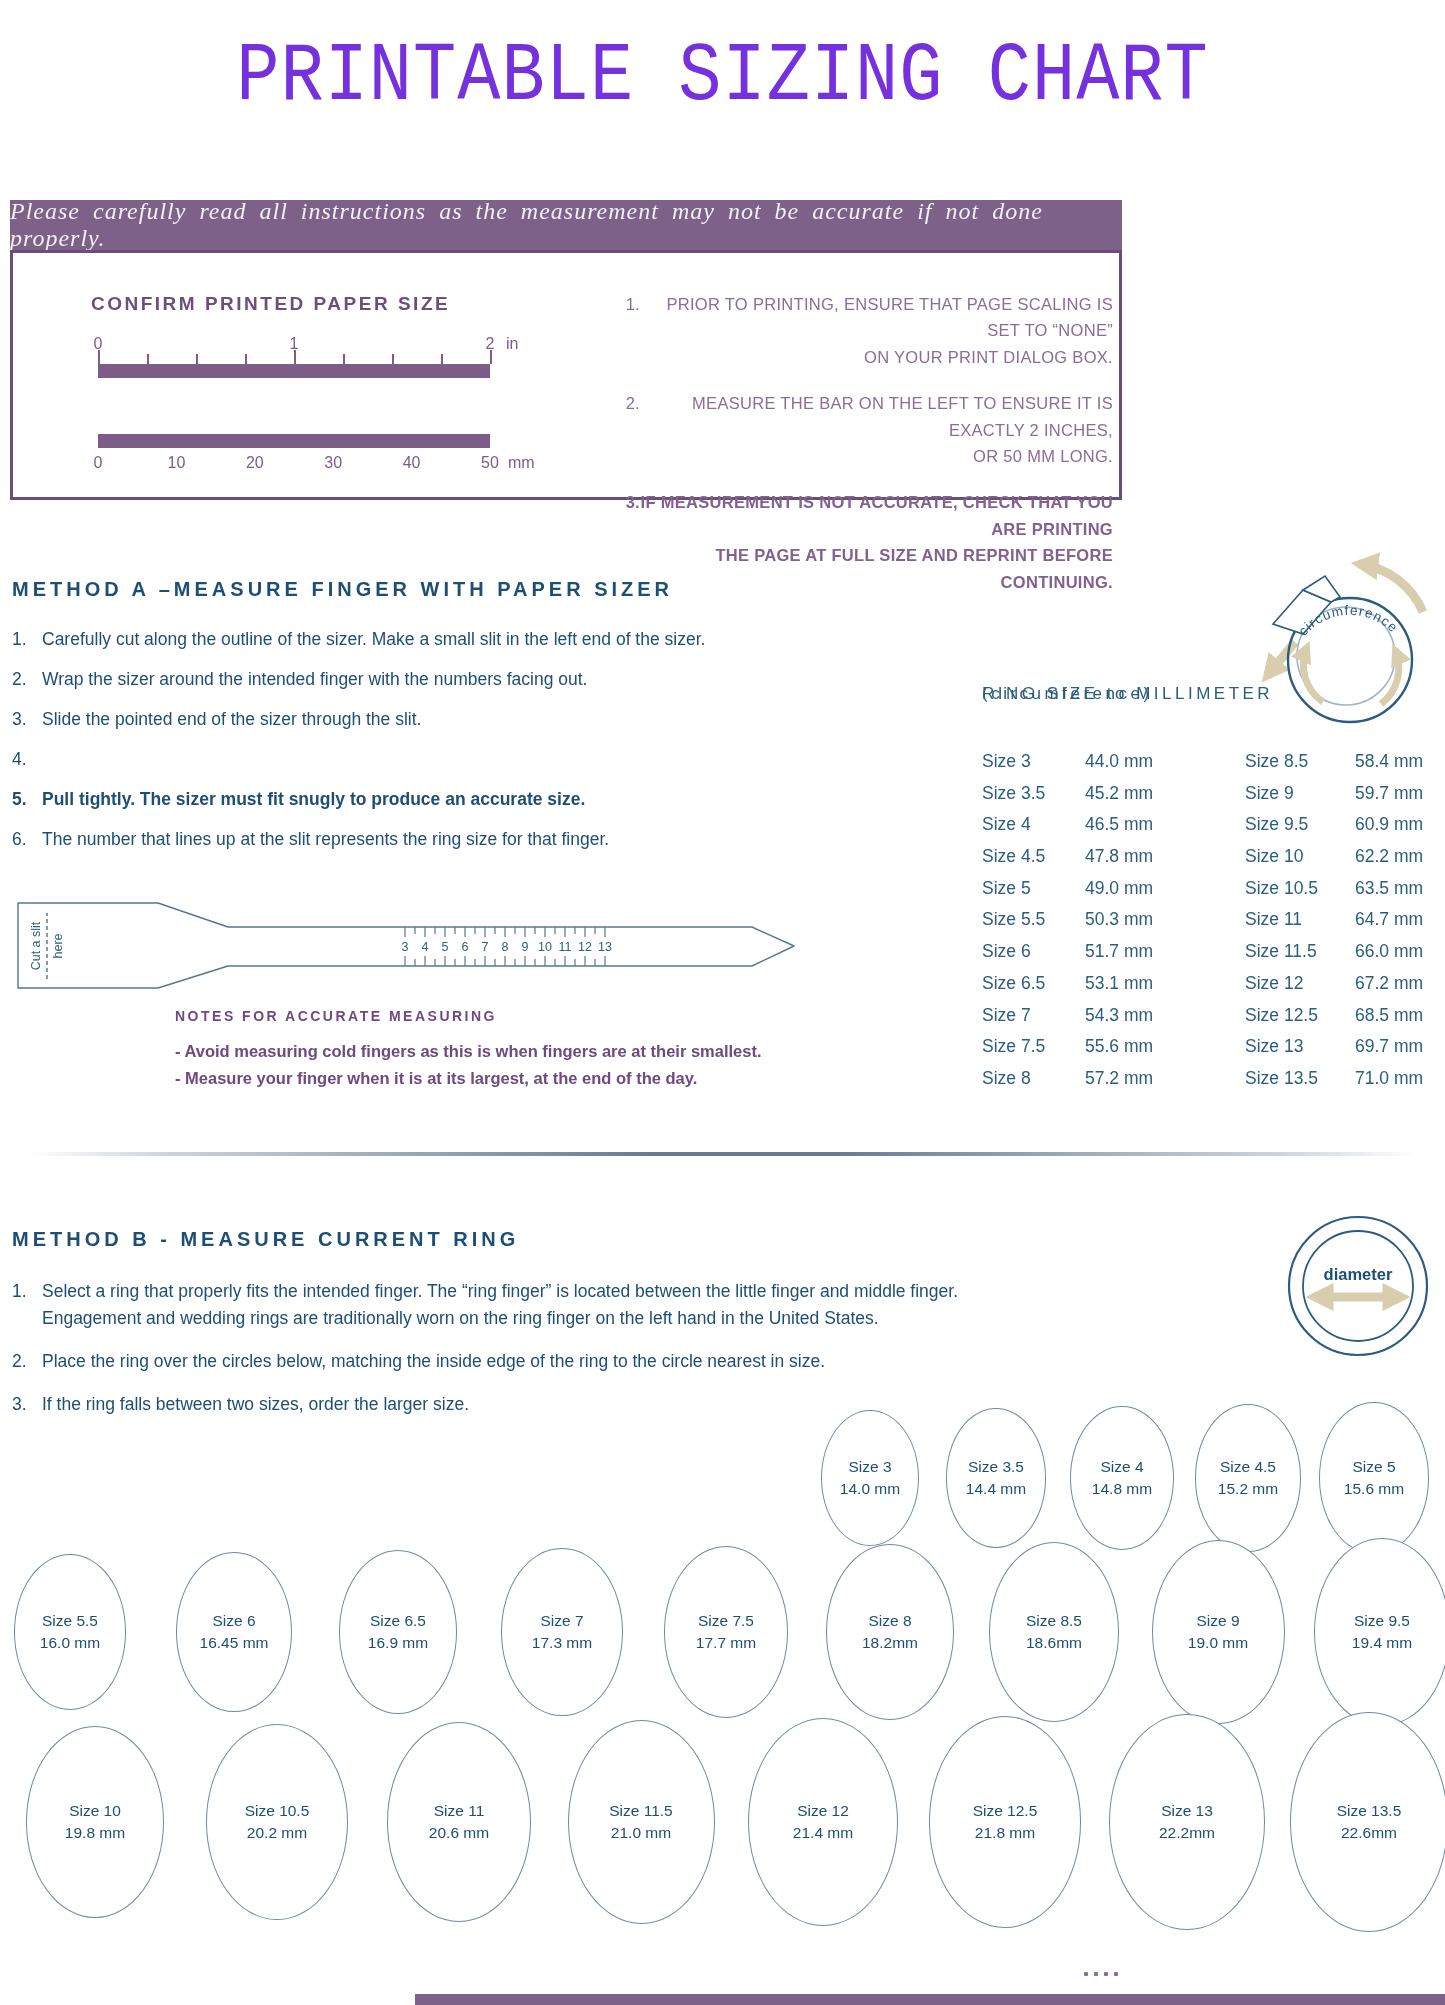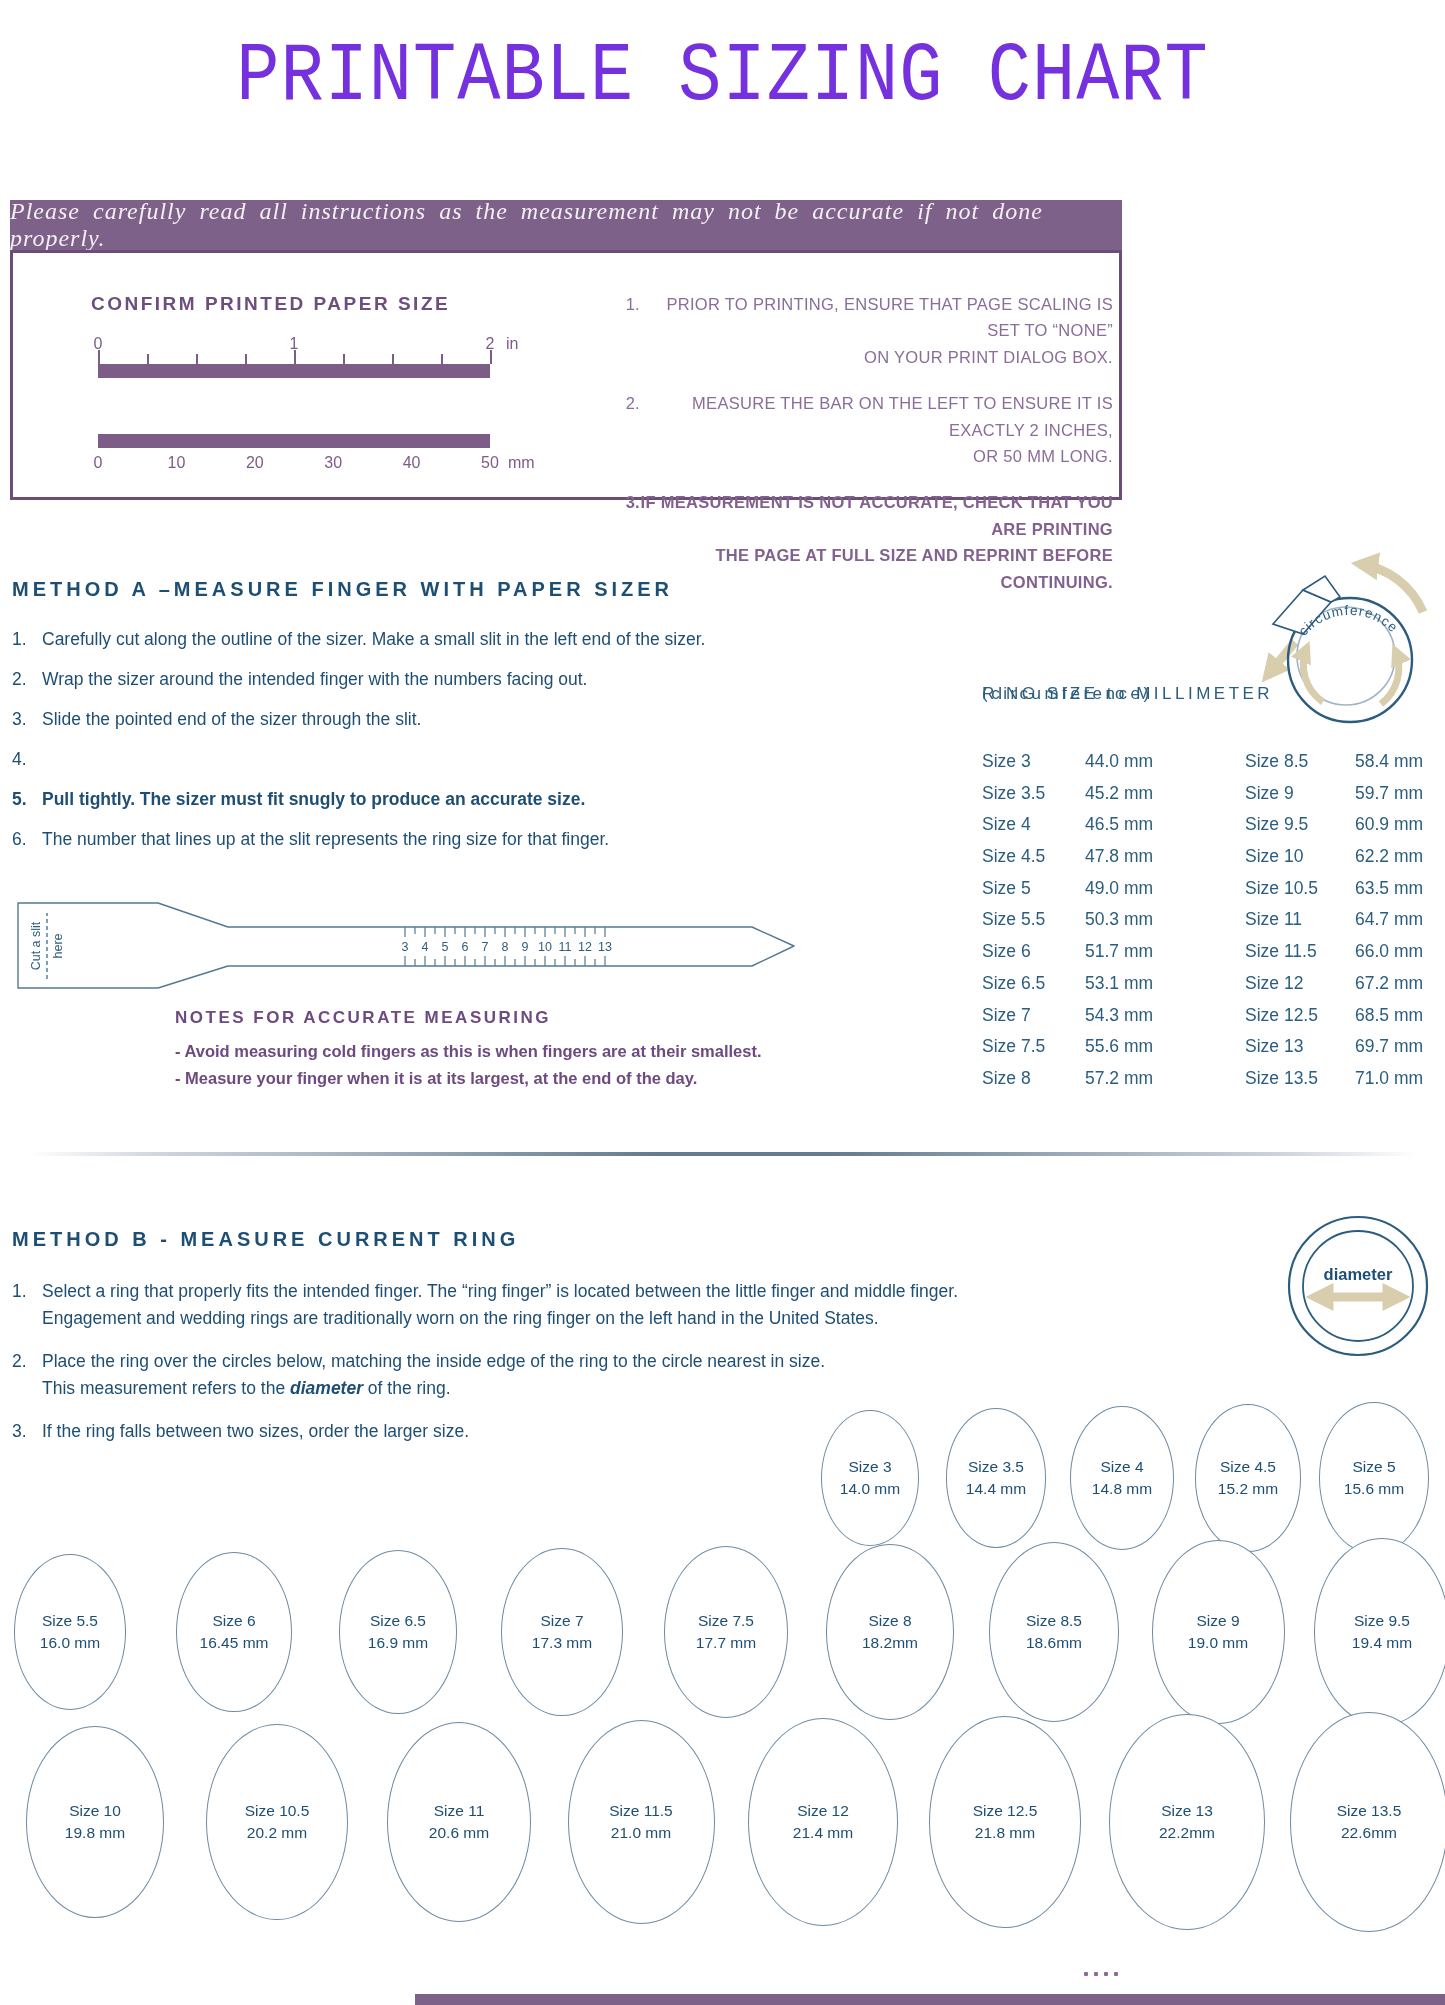--- a/index.html
+++ b/index.html
@@ -62,21 +62,21 @@
   #table-heading-1 { top:684px; }
   #table-heading-2 { top:684px; }
   .ring-col { position:absolute; top:746px; font-size:17.5px; color:#2a5d7e; }
   #ring-col-left  { left:982px; }
   #ring-col-right { left:1245px; }
   .rt-row { display:flex; height:31.7px; line-height:31.7px; }
   #ring-col-left  .rt-size { width:103px; }
   #ring-col-right .rt-size { width:110px; }
 
   
-  #notes-heading { position:absolute; left:175px; top:1008px; font-size:17px; font-weight:bold;
+  #notes-heading { position:absolute; left:175px; top:1008px; font-size:14px; font-weight:bold;
                    letter-spacing:2.5px; color:#6d4a80; }
   #notes-list { position:absolute; left:175px; top:1038px; color:#6d4a80; font-size:16.5px;
                 font-weight:600; line-height:27px; }
 
   .divider { position:absolute; left:28px; top:1152px; width:1390px; height:4px; border-radius:2px;
              background:linear-gradient(90deg, rgba(110,130,150,0) 0%, rgba(110,130,150,0.35) 10%,
                         #647c90 45%, #647c90 58%, rgba(110,130,150,0.35) 90%, rgba(110,130,150,0) 100%); }
 
   
   #sizer-svg { position:absolute; left:8px; top:892px; }
@@ -379,21 +379,20 @@
         <span class="num">1.</span>
         <div class="lines">
           <div class="line">Select a ring that properly fits the intended finger. The “ring finger” is located between the little finger and middle finger.</div>
           <div class="line">Engagement and wedding rings are traditionally worn on the ring finger on the left hand in the United States.</div>
         </div>
       </div>
       <div class="step-b">
         <span class="num">2.</span>
         <div class="lines">
           <div class="line">Place the ring over the circles below, matching the inside edge of the ring to the circle nearest in size.</div>
-          <div class="line"><span>This measurement refers to the </span><span class="dia">diameter</span><span> of the ring.</span></div>
         </div>
       </div>
       <div class="step-b">
         <span class="num">3.</span>
         <div class="lines">
           <div class="line">If the ring falls between two sizes, order the larger size.</div>
         </div>
       </div>
     </div>
 

